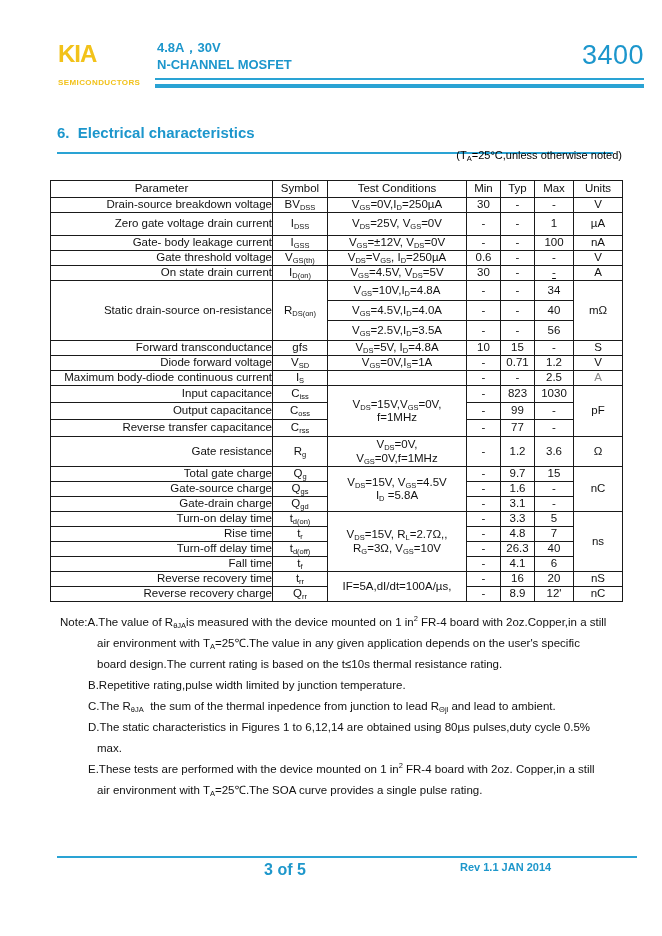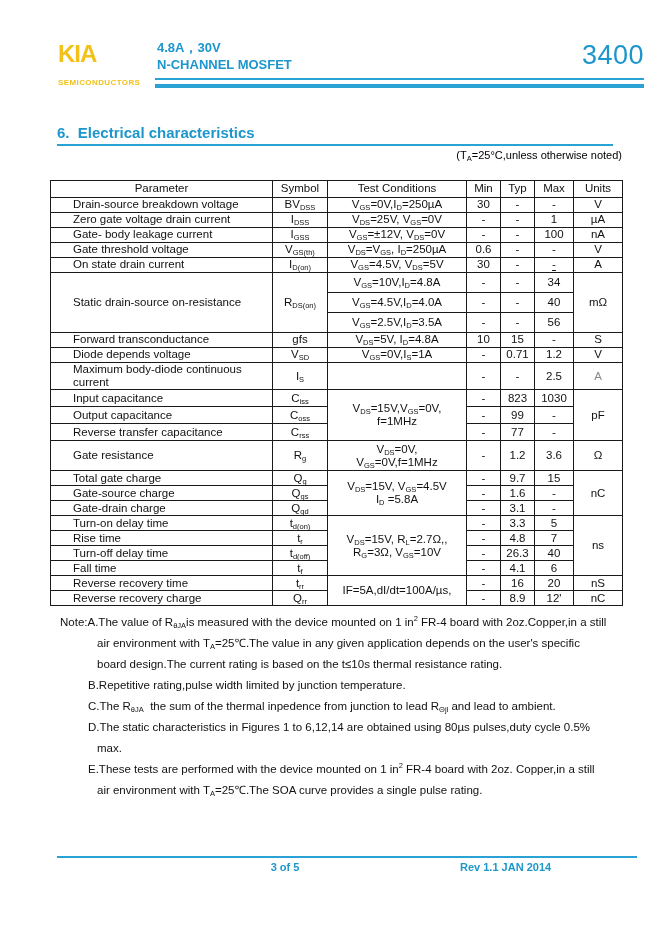--- a/index.html
+++ b/index.html
@@ -15,48 +15,48 @@
   #logo .kia{font-size:24px;font-weight:700;color:#f2c21a;letter-spacing:-1px;line-height:40px;}
   #logo .semi{font-size:8px;font-weight:700;color:#f2c21a;letter-spacing:0.4px;margin-top:4px;}
   #head-title{left:157px;top:39px;color:#1c96cc;font-size:13px;font-weight:700;line-height:17px;}
   #part-number{right:18px;top:40px;color:#1c96cc;font-size:27px;font-weight:400;letter-spacing:0.5px;}
   #rule-thin{left:155px;top:78px;width:489px;height:2px;background:#2aa3d4;}
   #rule-thick{left:155px;top:84px;width:489px;height:4px;background:#2aa3d4;}
 
   
   #section-title{
     left:57px;top:124px;width:556px;color:#1c96cc;font-size:15px;font-weight:600;
-    white-space:pre;border-bottom:2px solid #2aa3d4;padding-bottom:3px;
+    white-space:pre;border-bottom:2px solid #2aa3d4;padding-bottom:11px;
   }
   #cond-note{left:50px;top:149px;width:572px;text-align:right;font-size:11px;color:#000;}
 
   
   #tbl-wrap{left:50px;top:180px;width:572px;}
   table{border-collapse:collapse;table-layout:fixed;width:572px;}
   th,td{
     border:1px solid #1a1a1a;font-size:11.5px;font-weight:400;text-align:center;
     vertical-align:middle;padding:0;line-height:1.15;overflow:hidden;
   }
   th{height:16px;}
-  td.param{text-align:left;padding-left:22px;}
+  td.param{text-align:right;padding-left:10px;}
   td.muted{color:#8a8a8a;}
   sub{font-size:7.5px;vertical-align:-2px;line-height:0;}
   sup{font-size:7.5px;line-height:0;}
   u{text-underline-offset:2px;}
 
   
   #notes{left:60px;top:612px;width:600px;font-size:11.5px;color:#111;}
   #notes .nline{white-space:pre-wrap;height:21px;line-height:21px;}
   #notes .i0{padding-left:0;}
   #notes .i1{padding-left:28px;}
   #notes .i2{padding-left:37px;}
 
   
   #footer-rule{left:57px;top:856px;width:580px;height:2px;background:#2aa3d4;}
-  #page-num{left:245px;top:861px;width:80px;text-align:center;color:#1e97cb;font-size:11px;font-weight:700;}
+  #page-num{left:245px;top:861px;width:80px;text-align:center;color:#1e97cb;font-size:16px;font-weight:700;}
   #rev{left:420px;top:861px;color:#1e97cb;font-size:11px;font-weight:700;padding-left:40px;}
 </style>
 </head>
 <body>
 
 <div class="abs" id="logo">
   <div class="kia">KIA</div>
   <div class="semi">SEMICONDUCTORS</div>
 </div>
 <div class="abs" id="head-title">
@@ -95,21 +95,21 @@
     <tbody id="tbl-body">
         <tr style="height: 15px;">
           <td class="param">Drain-source breakdown voltage</td>
           <td>BV<sub>DSS</sub></td>
           <td>V<sub>GS</sub>=0V,I<sub>D</sub>=250µA</td>
           <td>30</td>
           <td>-</td>
           <td>-</td>
           <td>V</td>
         </tr>
-        <tr style="height: 15px; margin-left: 38px;">
+        <tr style="height: 23px; margin-left: 38px;">
           <td class="param">Zero gate voltage drain current</td>
           <td>I<sub>DSS</sub></td>
           <td>V<sub>DS</sub>=25V, V<sub>GS</sub>=0V</td>
           <td>-</td>
           <td>-</td>
           <td>1</td>
           <td>µA</td>
         </tr>
         <tr style="height: 15px;">
           <td class="param">Gate- body leakage current</td>
@@ -162,21 +162,21 @@
         <tr style="height: 15px;">
           <td class="param">Forward transconductance</td>
           <td>gfs</td>
           <td>V<sub>DS</sub>=5V, I<sub>D</sub>=4.8A</td>
           <td>10</td>
           <td>15</td>
           <td>-</td>
           <td>S</td>
         </tr>
         <tr style="height: 15px;">
-          <td class="param">Diode depends voltage</td>
+          <td class="param">Diode forward voltage</td>
           <td>V<sub>SD</sub></td>
           <td>V<sub>GS</sub>=0V,I<sub>S</sub>=1A</td>
           <td>-</td>
           <td>0.71</td>
           <td>1.2</td>
           <td>V</td>
         </tr>
         <tr style="height: 15px;">
           <td class="param">Maximum body-diode continuous current</td>
           <td>I<sub>S</sub></td>

